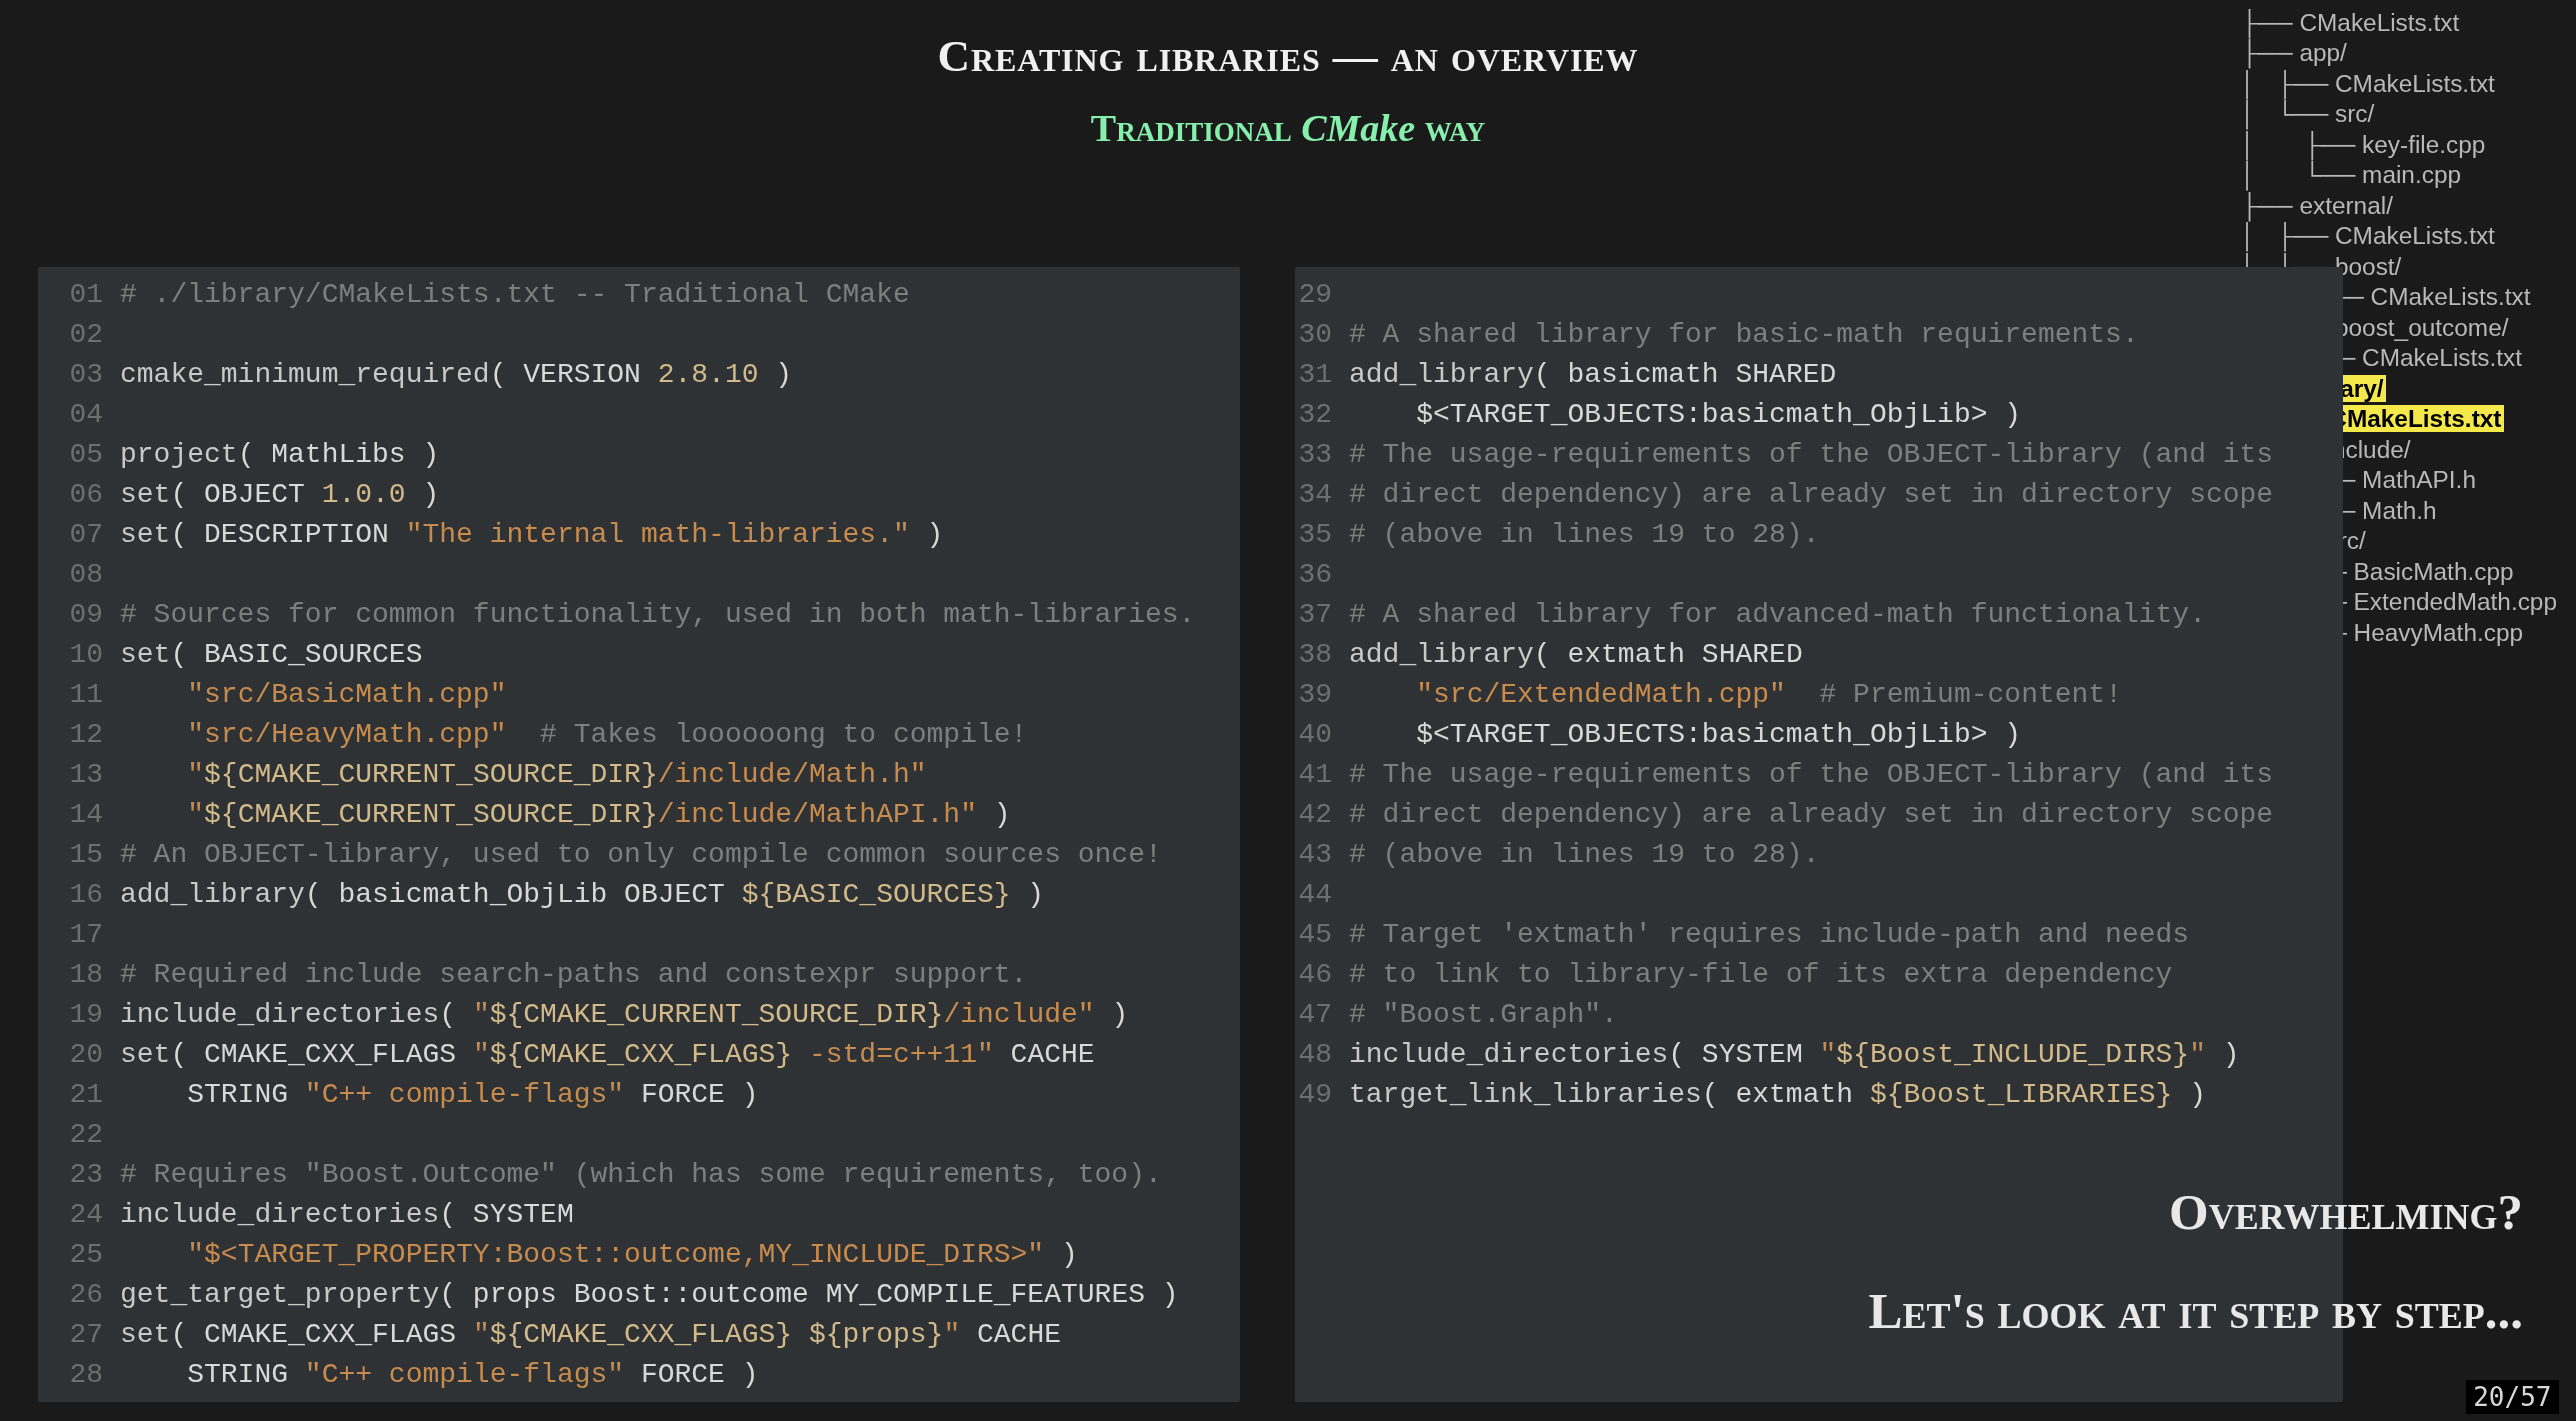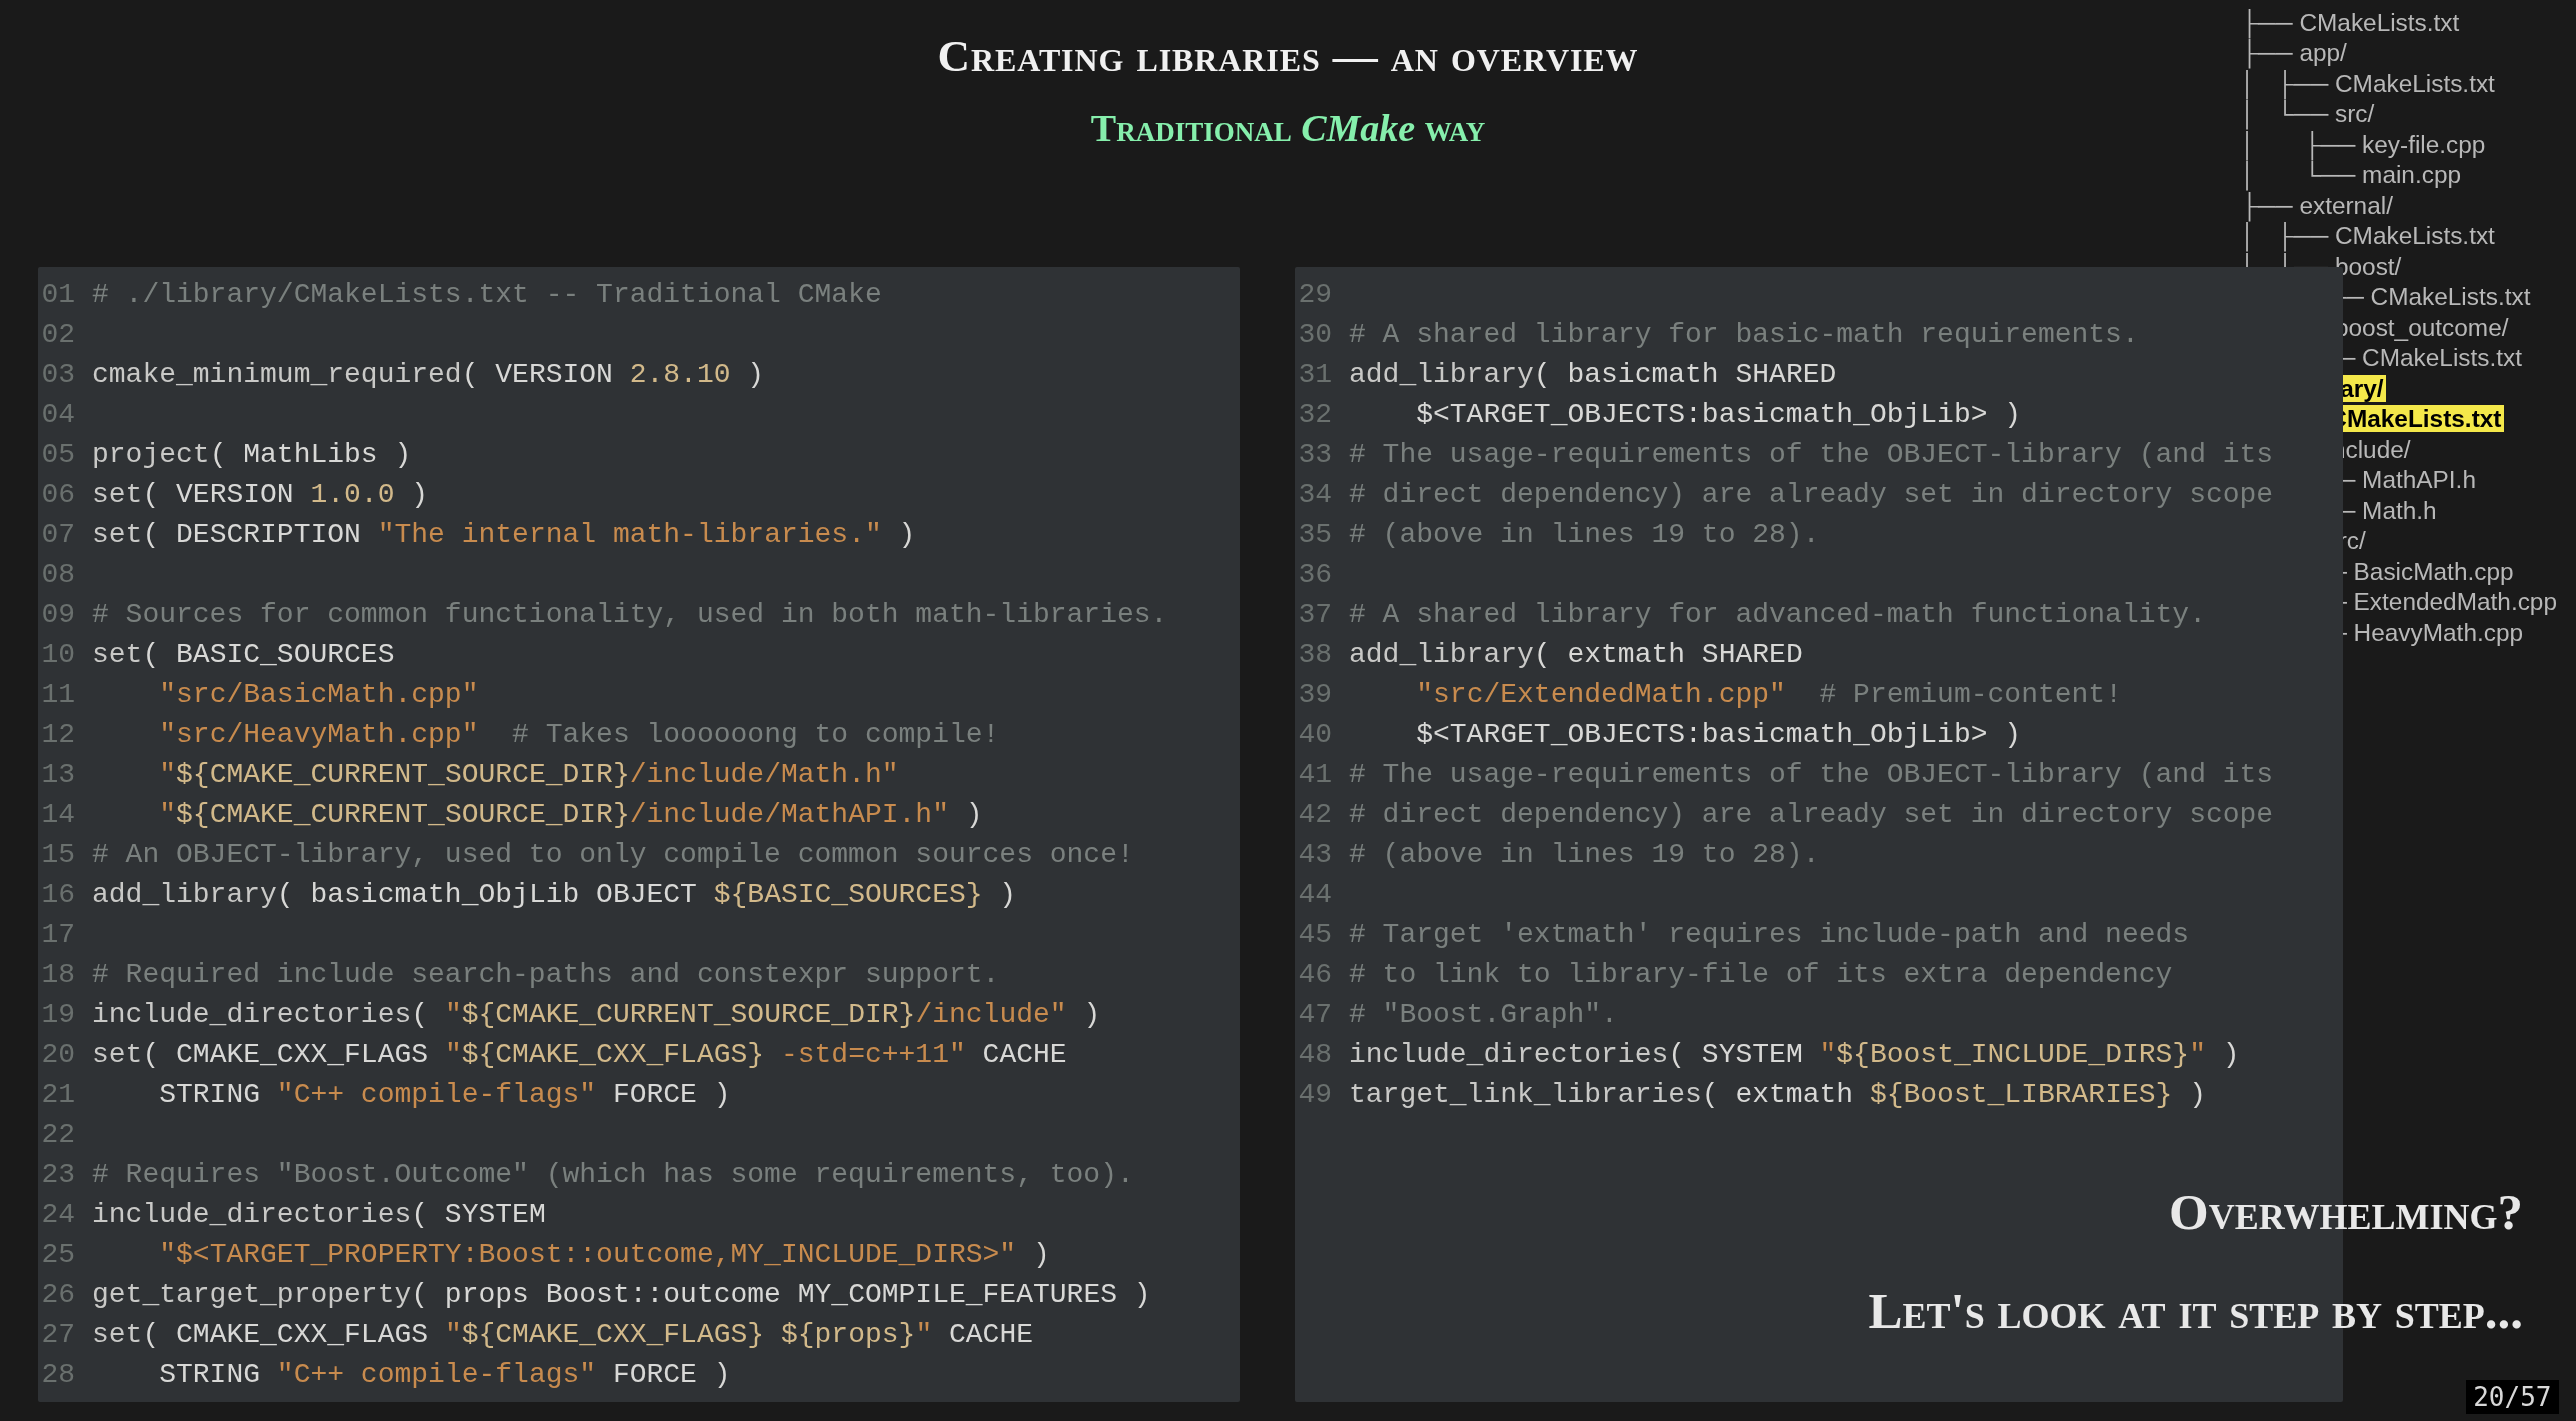--- a/index.html
+++ b/index.html
@@ -48,21 +48,21 @@
     gap: 19px;
   }
   .code-panel {
     background: #2f3235;
     border-radius: 1.9px;
     padding: 7.5px 0;
     font-family: 'Consolas', 'Liberation Mono', 'Menlo', monospace;
     font-size: 28px;
     line-height: 40px;
   }
-  .code-panel.left { flex: 0 0 1202px; }
+  .code-panel.left { flex: 0 0 1202px; padding-left: 28px; }
   .code-panel.right { flex: 0 0 1048px; margin-left: 36px; }
   .code-line {
     display: flex;
     white-space: pre;
   }
   .ln {
     color: #6a706e;
     width: 54px;
     text-align: right;
     padding-right: 17px;
@@ -154,21 +154,21 @@
       <div class="tree-line">        └── HeavyMath.cpp</div>
     </div>
 
   <div class="code-area">
     <div class="code-panel left" id="code-left">
         <div class="code-line"><span class="ln">01</span><span class="code"><span class="cm"># ./library/CMakeLists.txt -- Traditional CMake</span></span></div>
         <div class="code-line"><span class="ln">02</span><span class="code"></span></div>
         <div class="code-line"><span class="ln">03</span><span class="code"><span class="fn">cmake_minimum_required</span><span class="code">( </span><span class="kw">VERSION </span><span class="lit">2.8.10</span><span class="code"> )</span></span></div>
         <div class="code-line"><span class="ln">04</span><span class="code"></span></div>
         <div class="code-line"><span class="ln">05</span><span class="code"><span class="fn">project</span><span class="code">( MathLibs )</span></span></div>
-        <div class="code-line"><span class="ln">06</span><span class="code"><span class="fn">set</span><span class="code">( VERSION </span><span class="lit">1.0.0</span><span class="code"> )</span></span></div>
+        <div class="code-line"><span class="ln">06</span><span class="code"><span class="fn">set</span><span class="code">( OBJECT </span><span class="lit">1.0.0</span><span class="code"> )</span></span></div>
         <div class="code-line"><span class="ln">07</span><span class="code"><span class="fn">set</span><span class="code">( DESCRIPTION </span><span class="str">"The internal math-libraries."</span><span class="code"> )</span></span></div>
         <div class="code-line"><span class="ln">08</span><span class="code"></span></div>
         <div class="code-line"><span class="ln">09</span><span class="code"><span class="cm"># Sources for common functionality, used in both math-libraries.</span></span></div>
         <div class="code-line"><span class="ln">10</span><span class="code"><span class="fn">set</span><span class="code">( BASIC_SOURCES</span></span></div>
         <div class="code-line"><span class="ln">11</span><span class="code"><span class="code">    </span><span class="str">"src/BasicMath.cpp"</span></span></div>
         <div class="code-line"><span class="ln">12</span><span class="code"><span class="code">    </span><span class="str">"src/HeavyMath.cpp"</span><span class="code">  </span><span class="cm"># Takes loooooong to compile!</span></span></div>
         <div class="code-line"><span class="ln">13</span><span class="code"><span class="code">    </span><span class="str">"</span><span class="var">${CMAKE_CURRENT_SOURCE_DIR}</span><span class="str">/include/Math.h"</span></span></div>
         <div class="code-line"><span class="ln">14</span><span class="code"><span class="code">    </span><span class="str">"</span><span class="var">${CMAKE_CURRENT_SOURCE_DIR}</span><span class="str">/include/MathAPI.h"</span><span class="code"> )</span></span></div>
         <div class="code-line"><span class="ln">15</span><span class="code"><span class="cm"># An OBJECT-library, used to only compile common sources once!</span></span></div>
         <div class="code-line"><span class="ln">16</span><span class="code"><span class="fn">add_library</span><span class="code">( basicmath_ObjLib OBJECT </span><span class="var">${BASIC_SOURCES}</span><span class="code"> )</span></span></div>

